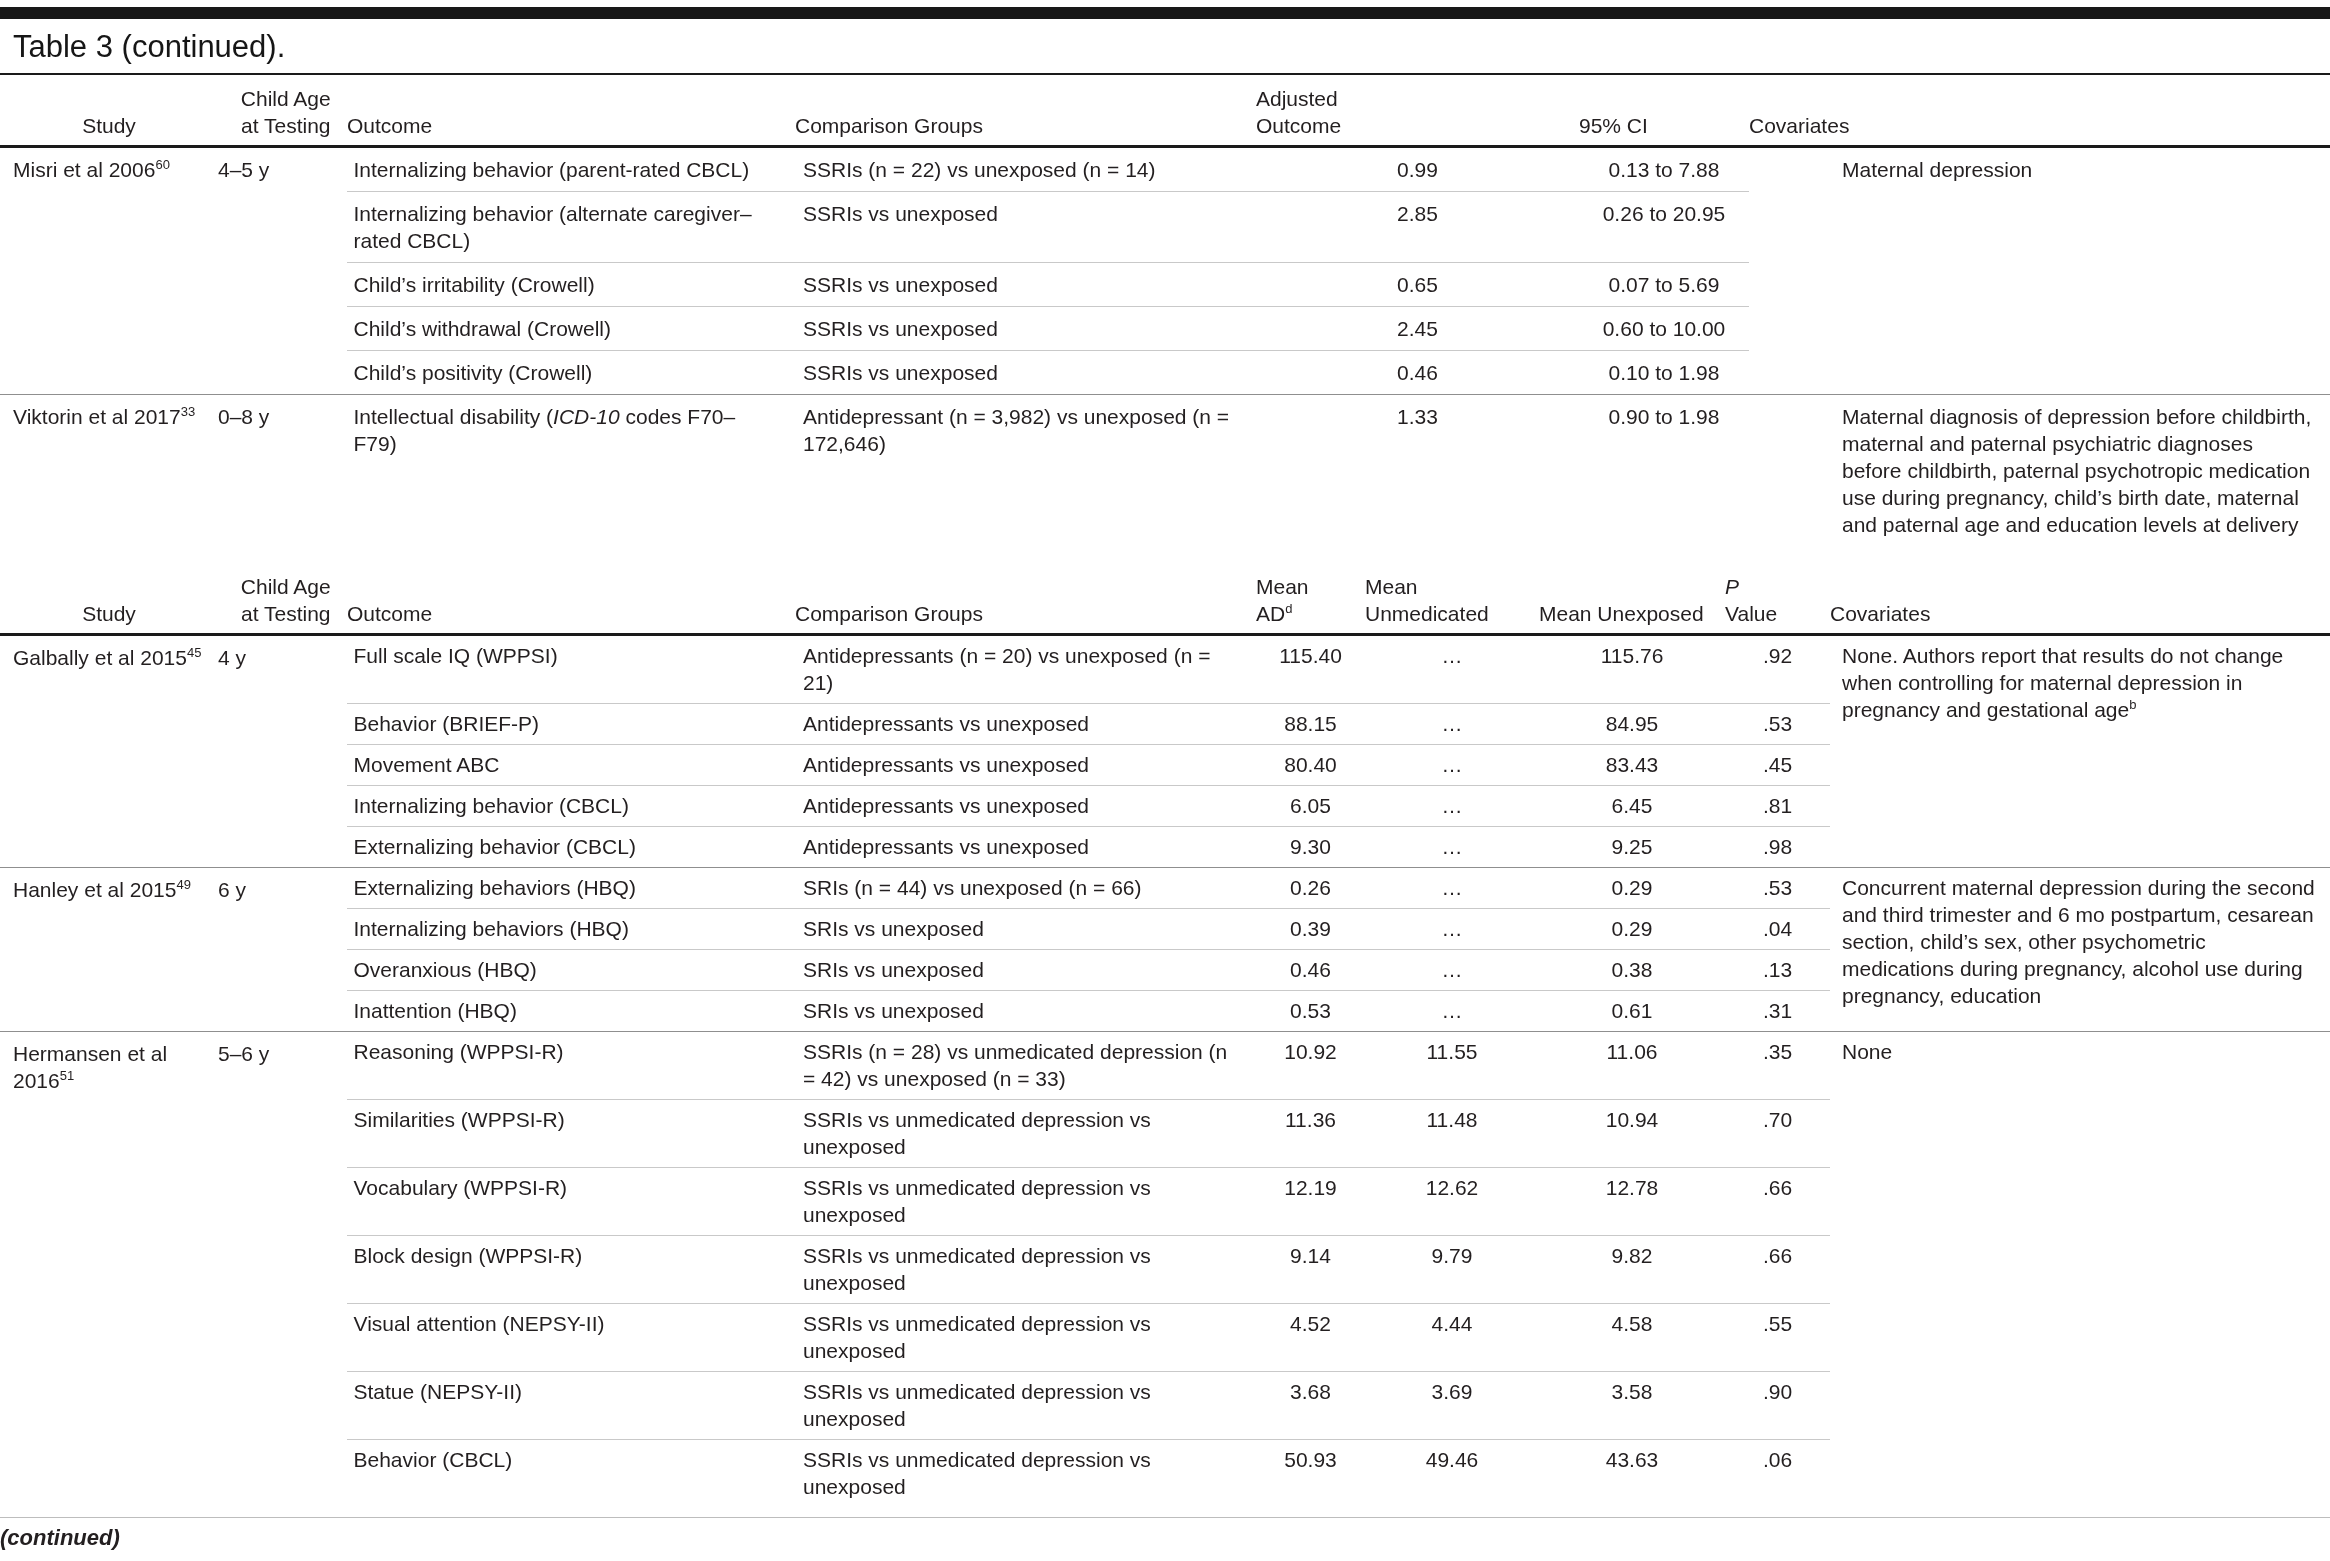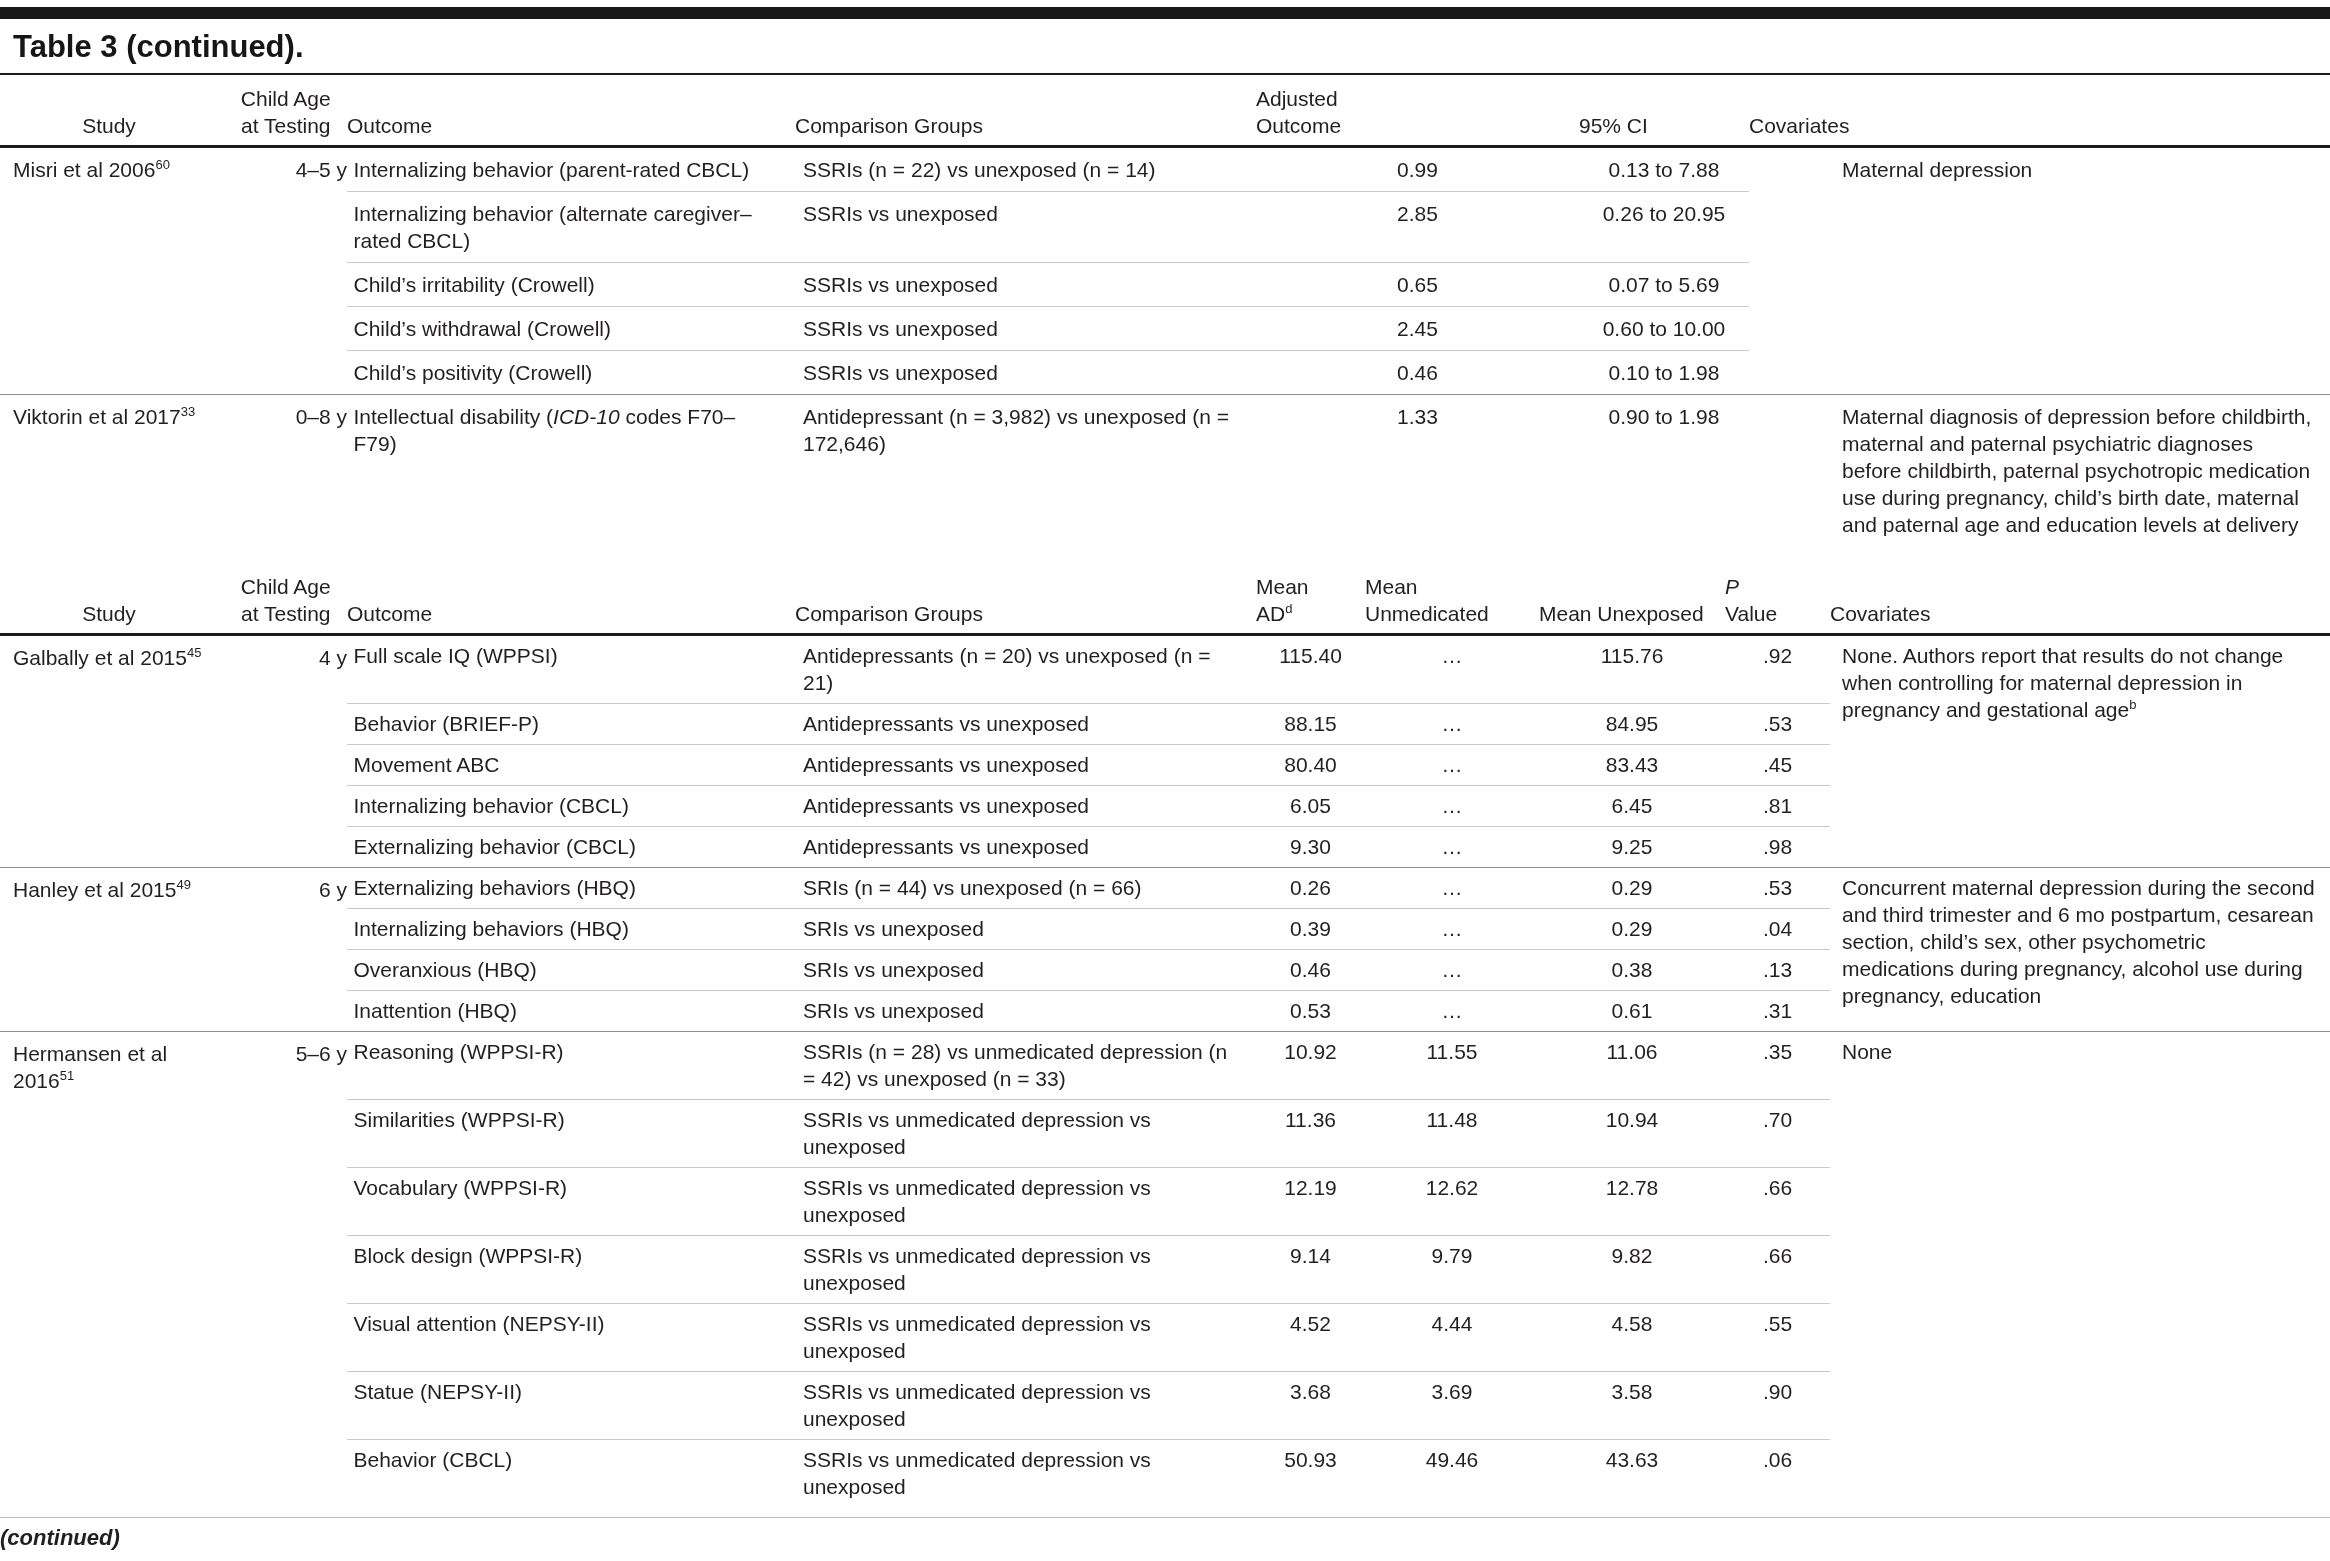--- a/index.html
+++ b/index.html
@@ -3,21 +3,21 @@
 <meta charset="utf-8">
 <style>
   html,body{margin:0;padding:0}
   body{
     width:2330px;height:1562px;overflow:hidden;background:#ffffff;color:#231f20;
     font-family:"Liberation Sans",sans-serif;font-size:21px;line-height:27px;
     box-sizing:border-box;padding-top:6.5px;
   }
   *,*:before,*:after{box-sizing:border-box}
   .top-bar{height:12px;background:#181818;width:100%}
-  .title{font-size:31px;line-height:37px;font-weight:bold;margin:9.7px 0 8px 13px;color:#161616}
+  .title{font-size:31px;line-height:37px;font-weight:normal;margin:9.7px 0 8px 13px;color:#161616}
   .title-rule{border-top:2.4px solid #1a1a1a;width:100%}
 
   .table{width:2330px}
   .t2{margin-top:18px}
 
   .header{display:grid;align-items:end;padding:9.7px 0 6.5px 0;border-bottom:3.2px solid #1a1a1a}
   .t1 .header{grid-template-columns:218px 129px 448px 461px 323px 170px 581px}
   .t2 .header{grid-template-columns:218px 129px 448px 461px 109px 174px 186px 105px 500px}
   .hcell{min-width:0}
   .hcell .hline{display:block}
@@ -26,21 +26,21 @@
   .hc0{padding-left:0}
   .hc1{padding-left:6.5px}
 
   .group{display:grid}
   .t1 .group{grid-template-columns:218px 129px 1402px 581px}
   .t2 .group{grid-template-columns:218px 129px 1483px 500px}
   .group + .group{border-top:1.6px solid #8f8f8f}
 
   .cell{min-width:0}
   .study{padding:8px 9.7px 6.5px 13px}
-  .age{text-align:right;padding:8px 0 6.5px 0}
+  .age{text-align:left;padding:8px 0 6.5px 0}
   .covariates{padding:8px 13px 6.5px 93px}
   .t2 .covariates{padding:5.7px 13px 6.5px 12px}
 
   .row{display:grid}
   .t1 .row{grid-template-columns:448px 461px 323px 170px}
   .t2 .row{grid-template-columns:448px 461px 109px 174px 186px 105px}
   .row > div{padding-top:8px;padding-bottom:8px}
   .t2 .row > div{padding-top:5.7px;padding-bottom:7.3px}
   .row + .row{border-top:1.6px solid #c9c9c9}
   .outcome{padding-left:6.5px;padding-right:19.4px}

